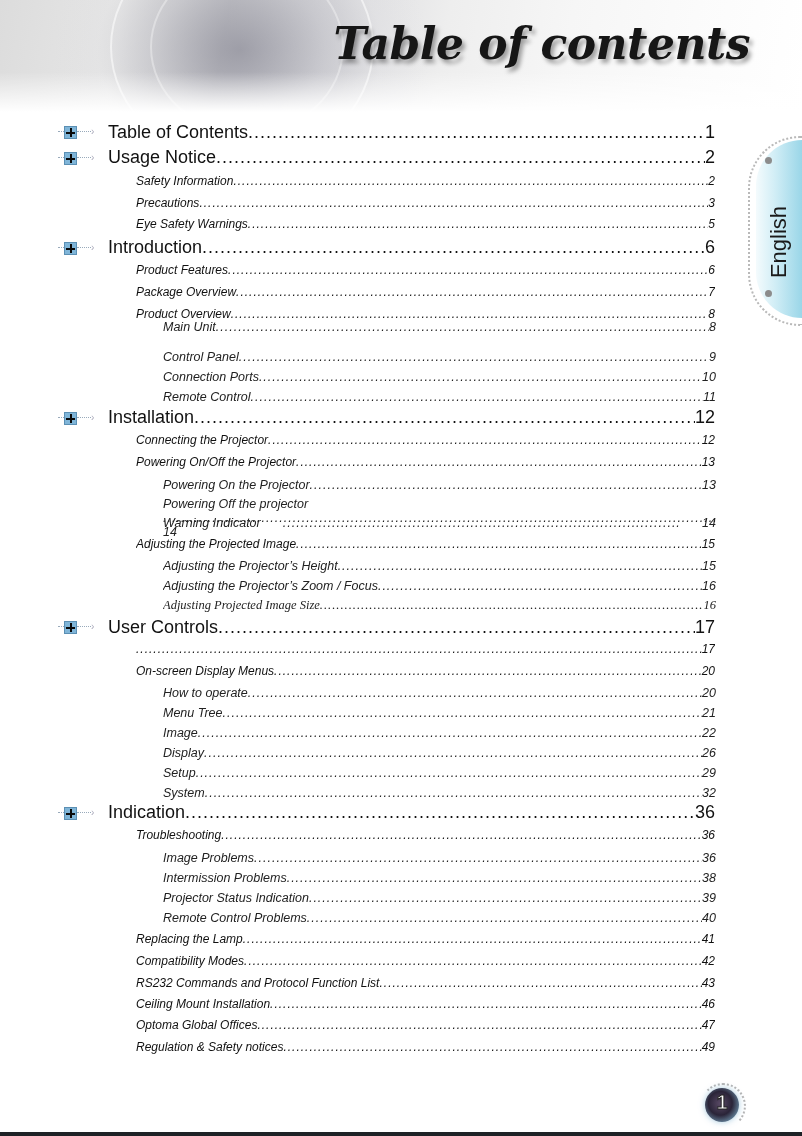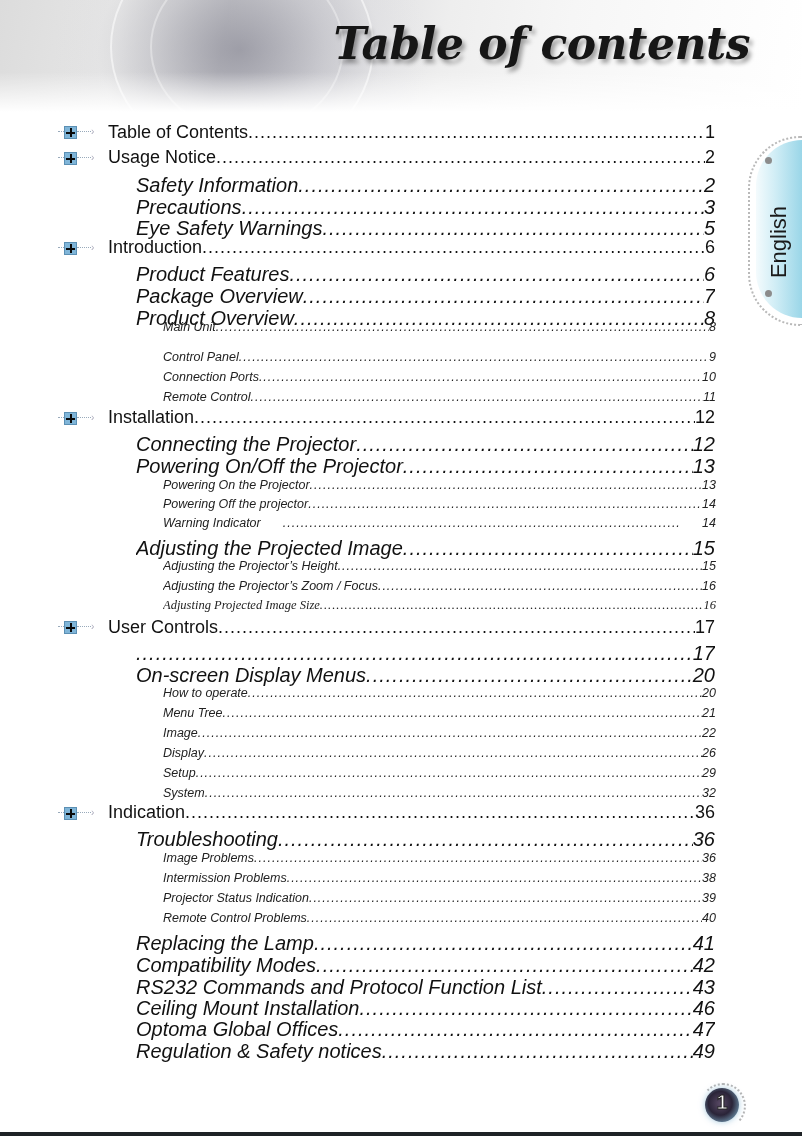--- a/index.html
+++ b/index.html
@@ -51,21 +51,21 @@
   .row {
     position: absolute; display: flex; align-items: baseline; white-space: nowrap; overflow: hidden;
   }
   .row .label { flex: 0 0 auto; }
   .row .dots { flex: 1 1 auto; overflow: hidden; letter-spacing: 1px; }
   .row .dots::after {
     content: "................................................................................................................................................................................................................................................................................................";
   }
   .row .page { flex: 0 0 auto; }
   .l1 { left: 108px; width: 607px; font-size: 18px; color: #111; }
-  .l2 { left: 136px; width: 579px; font-size: 20px; font-style: italic; color: #111; }
+  .l2 { left: 136px; width: 579px; font-size: 12px; font-style: italic; color: #111; }
   .l3 { left: 163px; width: 553px; font-size: 12.5px; font-style: italic; color: #222; }
   .bullet {
     position: absolute; left: 58px; width: 44px; height: 14px;
   }
   .bullet .box {
     position: absolute; left: 6px; top: 1px; width: 11px; height: 11px;
     background: #7fb5d8; border: 1px solid #5b8fb3;
   }
   .bullet .box::before {
     content: ""; position: absolute; left: 1px; top: 5px; width: 9px; height: 2px; background: #0a0a0a;
@@ -227,21 +227,21 @@
       <span class="label">Powering On/Off the Projector</span>
       <span class="dots"></span>
       <span class="page">13</span>
     </div>
 
   <div class="row l3" style="top:478px;">
       <span class="label">Powering On the Projector</span>
       <span class="dots"></span>
       <span class="page">13</span>
     </div>
-  <div class="row l3" style="top:497px;">
+  <div class="row l3" style="top:497px;flex-direction:column;">
       <span class="label">Powering Off the projector</span>
       <span class="dots"></span>
       <span class="page">14</span>
     </div>
   <div class="row l3" style="top:516px;gap:22px;">
       <span class="label">Warning Indicator</span>
       <span class="dots"></span>
       <span class="page">14</span>
     </div>
 

